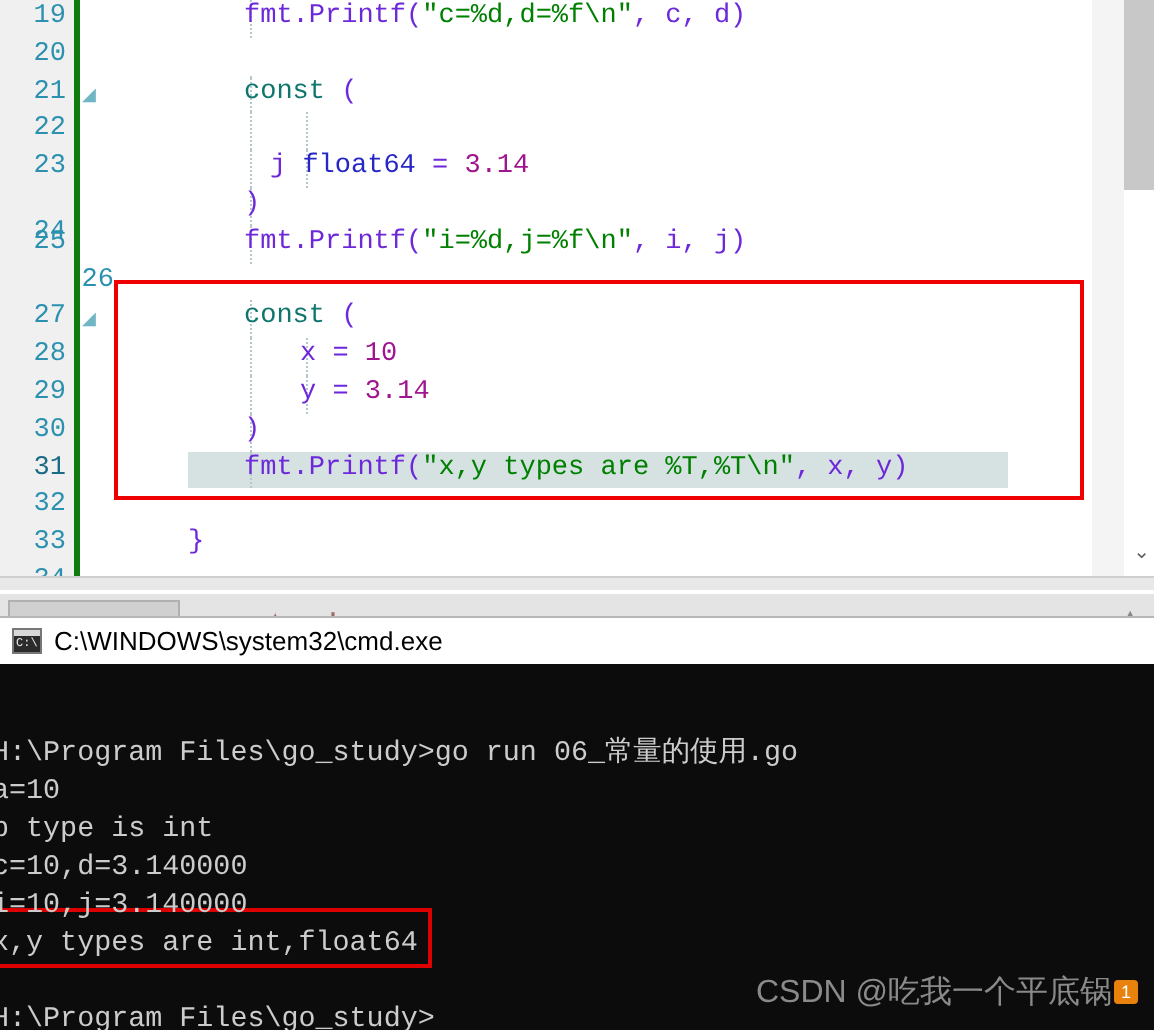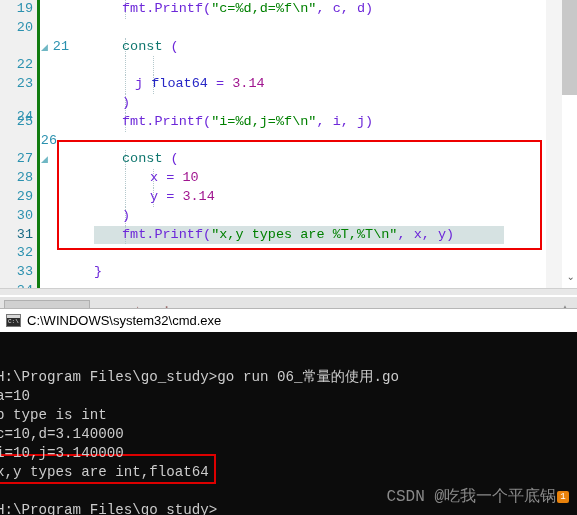--- a/index.html
+++ b/index.html
@@ -278,21 +278,21 @@
     border: 2px solid #dd0000;
     box-sizing: border-box;
     pointer-events: none;
   }
   .watermark {
     position: absolute;
     right: 8px;
     bottom: 8px;
     font-size: 16px;
     color: #8a8a8a;
-    font-family: Liberation Mono, monospace;
+    font-family: Liberation Sans, sans-serif;
     white-space: nowrap;
   }
   .wm-badge {
     display: inline-block;
     width: 12px;
     height: 12px;
     line-height: 12px;
     text-align: center;
     font-size: 9px;
     color: #ffffff;
@@ -371,21 +371,21 @@
         <div class="row" style="position: absolute; left: 0px; right: 0px; top: 263.2px;">
           <div class="code-text" style="left: 54px;"><span class="plain">}</span></div>
         </div>
         <div class="row" style="position: absolute; left: 0px; right: 0px; top: 282px;">
           <div class="code-text" style="left: 54px;"></div>
         </div>
       </div>
     <div id="gutter-nums" style="position: absolute; left: 0px; top: 0px; width: 54px; height: 295px;">
         <div class="lnum" style="top: 0px;">19</div>
         <div class="lnum" style="top: 18.8px;">20</div>
-        <div class="lnum" style="top: 37.6px; margin-left: 36px;">21</div>
+        <div class="lnum" style="top: 37.6px;">21</div>
         <div class="fold" style="top: 37.6px;">◢</div>
         <div class="lnum" style="top: 56.4px;">22</div>
         <div class="lnum" style="top: 75.2px;">23</div>
         <div class="lnum" style="top: 94px; margin-top: 14px;">24</div>
         <div class="lnum" style="top: 112.8px;">25</div>
         <div class="lnum" style="top: 131.6px; margin-left: 24px;">26</div>
         <div class="lnum" style="top: 150.4px;">27</div>
         <div class="fold" style="top: 150.4px;">◢</div>
         <div class="lnum" style="top: 169.2px;">28</div>
         <div class="lnum" style="top: 188px;">29</div>

